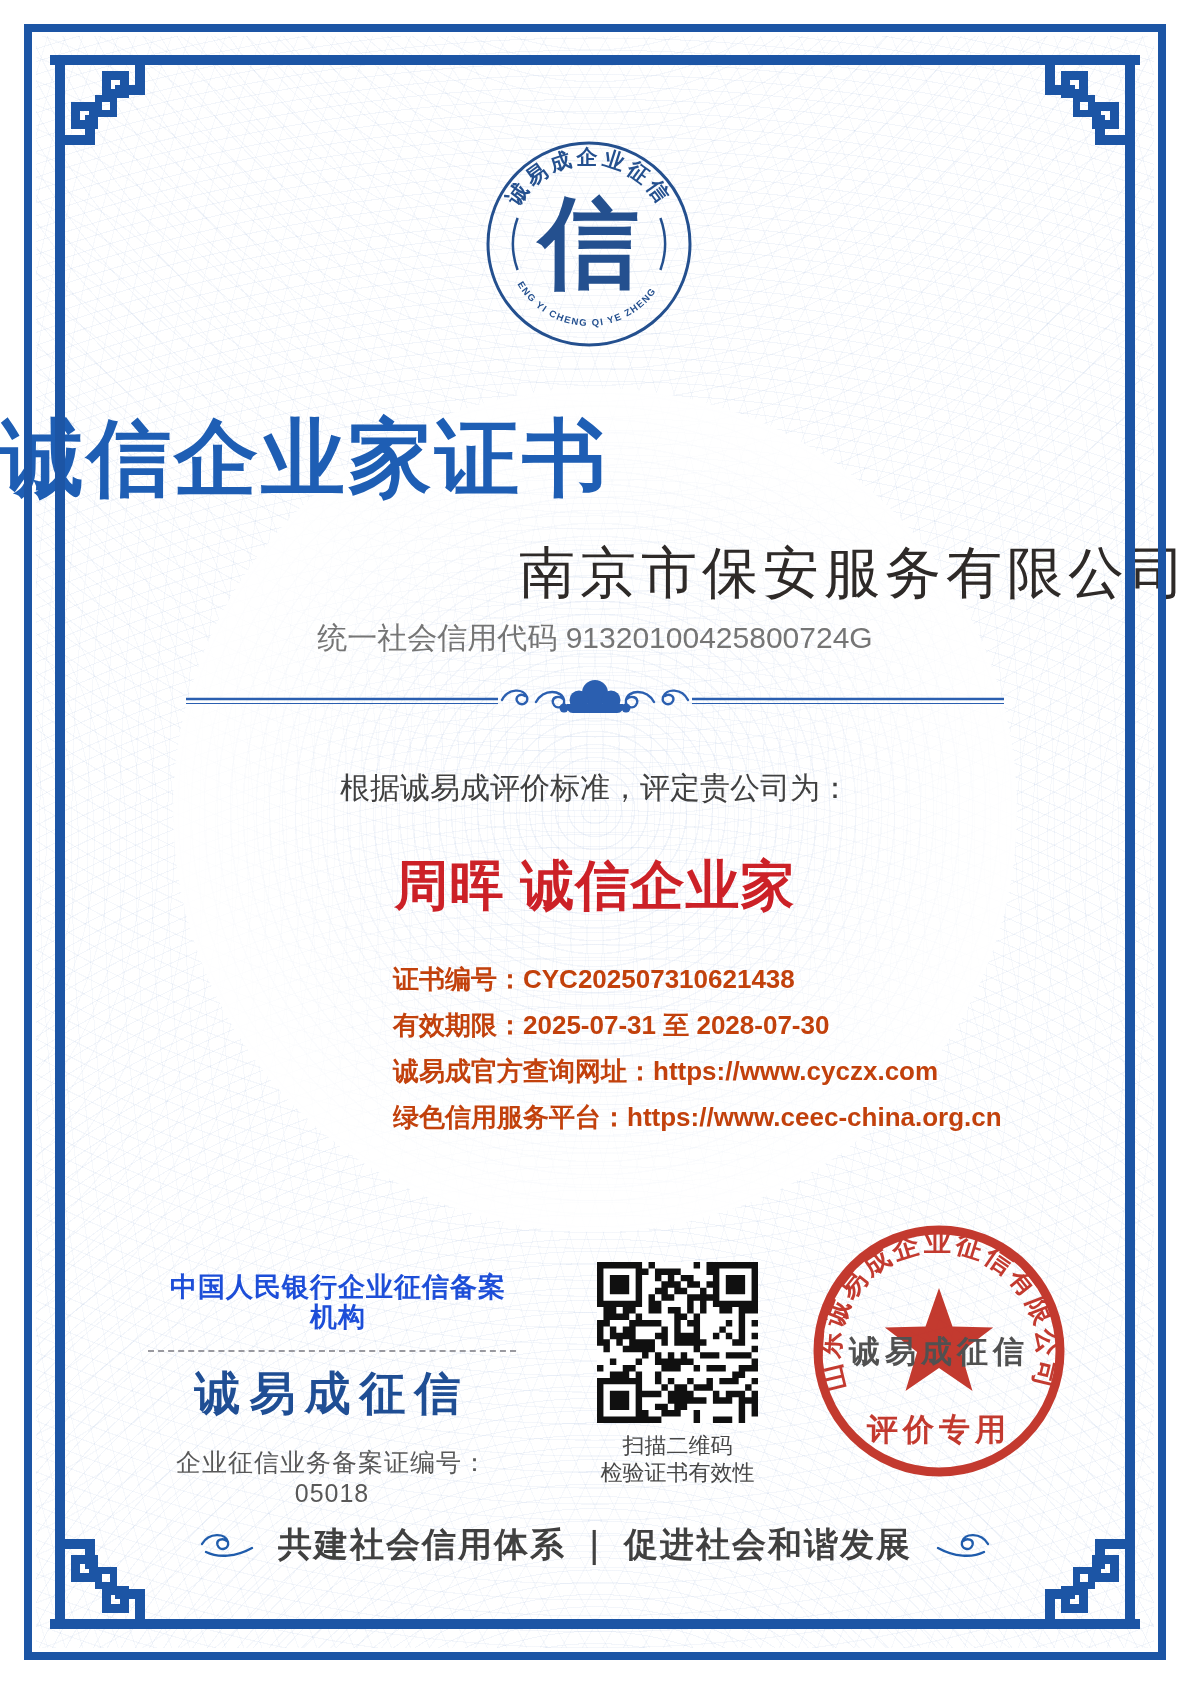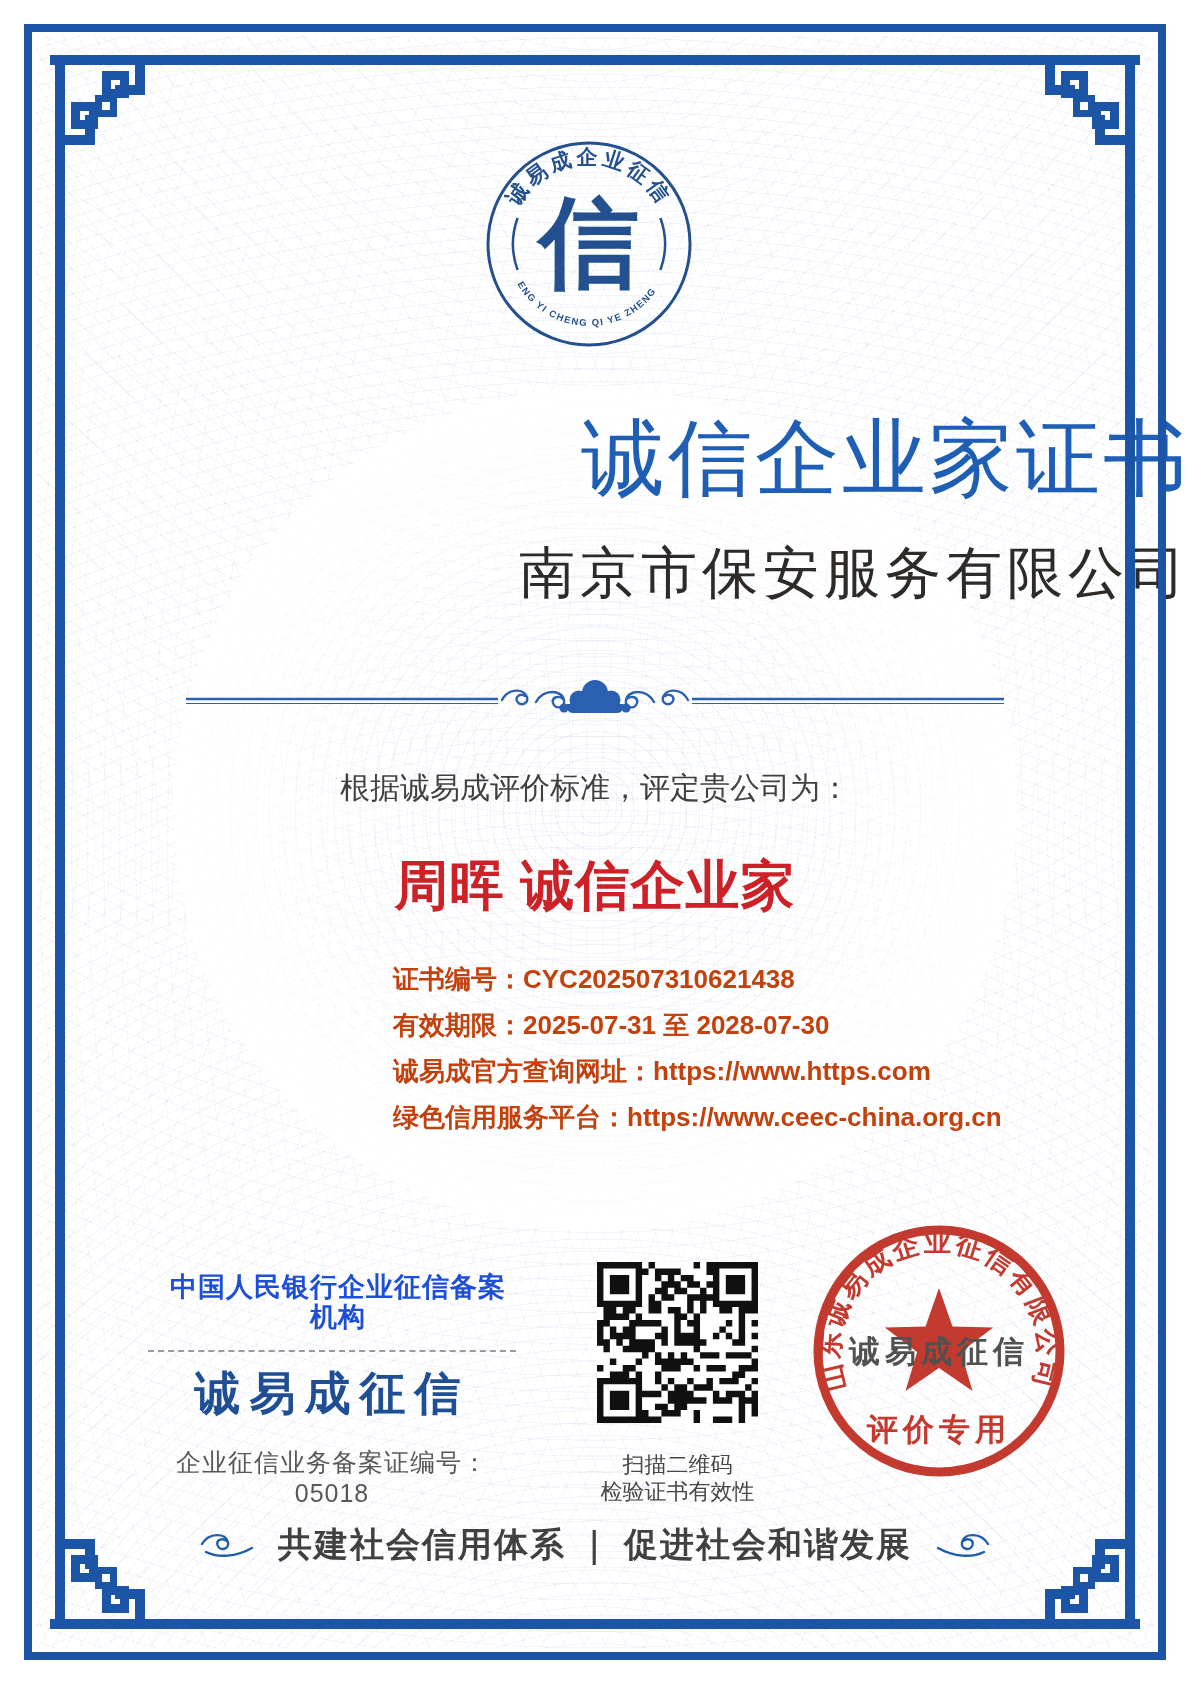--- a/index.html
+++ b/index.html
@@ -29,22 +29,22 @@
   .corner { position:absolute; width:105px; height:105px; z-index:3; }
   .corner.tl { left:50px; top:50px; }
   .corner.tr { right:50px; top:50px; transform:scaleX(-1); }
   .corner.bl { left:50px; bottom:50px; transform:scaleY(-1); }
   .corner.br { right:50px; bottom:50px; transform:scale(-1,-1); }
 
   
   .logo { position:absolute; left:484px; top:139px; width:210px; height:210px; z-index:2; }
 
   
-  .title { position:absolute; left:0; right:0; top:402px; text-align:right; z-index:2;
-    font-size:84px; font-weight:400; letter-spacing:3px; color:#1E5EB4; }
+  .title { position:absolute; left:0; right:0; top:402px; text-align:left; z-index:2;
+    font-size:84px; font-weight:700; letter-spacing:3px; color:#1E5EB4; }
   .company { position:absolute; left:0; right:0; top:536px; text-align:right; z-index:2;
     font-size:56px; font-weight:400; letter-spacing:5px; color:#2E2A28; }
   .code { position:absolute; left:0; right:0; top:618px; text-align:center; z-index:2;
     font-size:30px; font-weight:400; color:#757575; }
 
   .divider { position:absolute; left:180px; top:670px; width:830px; height:56px; z-index:2; }
 
   .intro { position:absolute; left:0; right:0; top:768px; text-align:center; z-index:2;
     font-size:30px; color:#404040; }
   .award { position:absolute; left:0; right:0; top:850px; text-align:center; z-index:2;
@@ -57,21 +57,21 @@
   
   .issuer { position:absolute; left:148px; top:1272px; width:368px; text-align:center; z-index:2; }
   .issuer-agency { font-size:27px; font-weight:600; color:#1d4ed8; line-height:30px; letter-spacing:1px;margin-left:12px; }
   .issuer-dash { border:0; border-top:2px dashed #9a9aa0; margin-top:18px; }
   .issuer-brand { font-size:46px; font-weight:800; color:#1F4E94; letter-spacing:9px; margin-top:16px; line-height:50px; }
   .issuer-license { font-size:25px; color:#585858; margin-top:28px; letter-spacing:1px;text-align:center; }
 
   
   .qr-block { position:absolute; left:595px; top:1262px; width:165px; text-align:center; z-index:2; }
   .qr-box { width:161px; height:161px; margin:0 auto; background:#fff; }
-  .qr-caption { margin-top:24px; font-size:22px; color:#474747; line-height:27px; }
+  .qr-caption { margin-top:5px; font-size:22px; color:#474747; line-height:27px; }
 
   
   .seal { position:absolute; left:809px; top:1221px; width:260px; height:260px; z-index:2; opacity:.96; }
 
   
   .footer { position:absolute; left:0; right:0; top:1522px; z-index:2;
     display:flex; align-items:center; justify-content:center; gap:20px; }
   .footer-text { font-size:34px; font-weight:800; letter-spacing:2px; color:#404040; }
   .swirl { width:60px; height:26px; }
   .swirl.right { transform:scaleX(-1); }
@@ -141,20 +141,21 @@
     <path d="M176.4 79 A76 76 0 0 1 176.4 131" fill="none" stroke="#24508F" stroke-width="2.5"></path>
     <text x="105" y="138" text-anchor="middle" font-size="100" font-weight="800" fill="#24508F">信</text>
     <path id="logoBottomArc" d="M34 146 A82 82 0 0 0 176 146" fill="none"></path>
     <text font-size="9.5" font-weight="600" letter-spacing="1.4" fill="#24508F">
       <textPath href="#logoBottomArc" startOffset="50%" text-anchor="middle">CHENG YI CHENG QI YE ZHENG XIN</textPath>
     </text>
   </svg>
 
   <div class="title">诚信企业家证书</div>
   <div class="company">南京市保安服务有限公司</div>
+  <div class="code">统一社会信用代码 91320100425800724G</div>
 
   <svg class="divider" viewBox="0 0 830 56">
     <g stroke="#2B5FB0" fill="none">
       <path d="M6 29 H318" stroke-width="2.6"></path>
       <path d="M6 33.5 H318" stroke-width="1.2"></path>
       <path d="M512 29 H824" stroke-width="2.6"></path>
       <path d="M512 33.5 H824" stroke-width="1.2"></path>
     </g>
     <g id="curlsL" stroke="#2B5FB0" stroke-width="2.4" fill="none" stroke-linecap="round">
       <path d="M322 30 c6 -12 22 -12 25 -3 c2 7 -7 10 -10 4 c-2 -5 4 -8 8 -5"></path>
@@ -175,21 +176,21 @@
   <div class="award">周晖 诚信企业家</div>
 
   <div class="details">
     <div class="detail-row">
       <span>证书编号：</span><span>CYC202507310621438</span>
     </div>
     <div class="detail-row">
       <span>有效期限：</span><span>2025-07-31 至 2028-07-30</span>
     </div>
     <div class="detail-row">
-      <span>诚易成官方查询网址：</span><span>https://www.https.com</span>
+      <span>诚易成官方查询网址：</span><span>https://www.cyczx.com</span>
     </div>
     <div class="detail-row">
       <span>绿色信用服务平台：</span><span>https://www.ceec-china.org.cn</span>
     </div>
   </div>
 
   <div class="issuer">
     <div class="issuer-agency">中国人民银行企业征信备案机构</div>
     <hr class="issuer-dash">
     <div class="issuer-brand">诚易成征信</div>

